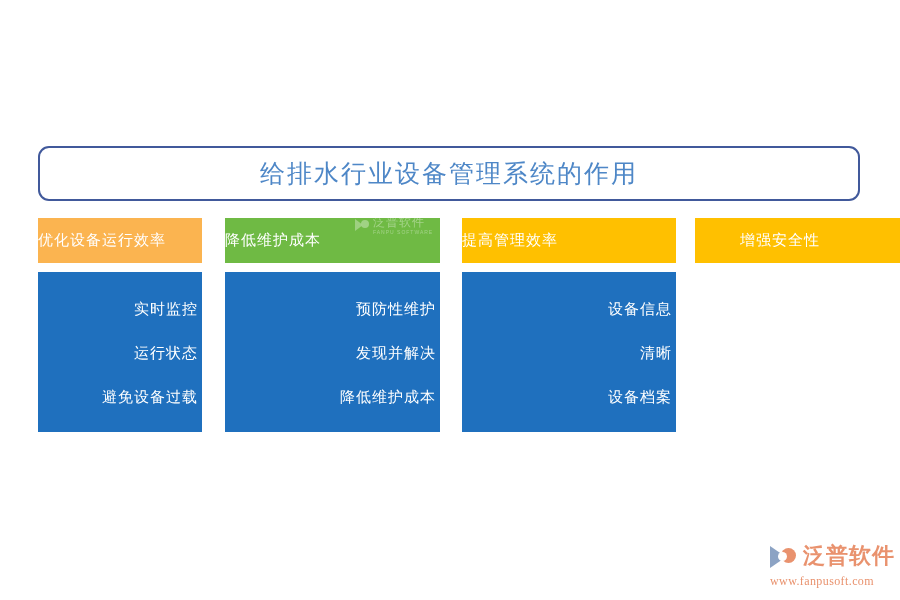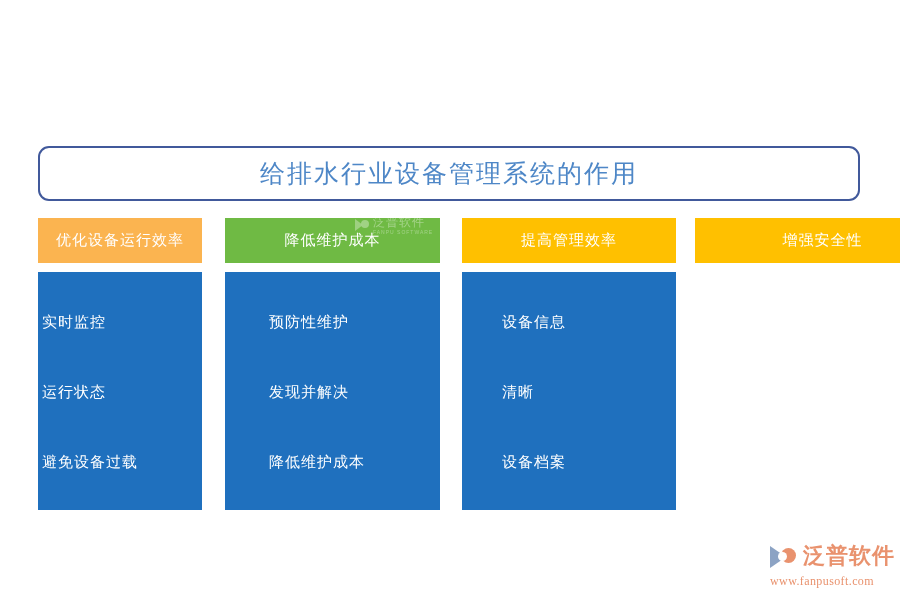--- a/index.html
+++ b/index.html
@@ -27,40 +27,40 @@
     color:#4E87C7;
     letter-spacing:2px;
     white-space:nowrap;
     line-height:1;
   }
 
   
   .hdr{
     position:absolute;
     top:218px;height:45px;
-    display:flex;align-items:center;justify-content:center;
+    display:flex;align-items:center;justify-content:flex-start;
     color:#ffffff;
     font-size:15px;
     letter-spacing:1px;
     white-space:nowrap;
     overflow:hidden;
   }
   .hdr-0{left:38px;width:164px;background:#FBB450;}
   .hdr-1{left:225px;width:215px;background:#6FBA44;}
   .hdr-2{left:462px;width:214px;background:#FFC000;}
   .hdr-3{left:695px;width:165px;background:#FFC000;padding-left:45px;}
 
   
   .col{
     position:absolute;
-    top:272px;height:238px;
+    top:272px;height:160px;
     background:#1F70BE;
     display:flex;
     flex-direction:column;
-    align-items:flex-start;
+    align-items:flex-end;
     justify-content:space-around;
     padding:14px 4px;
     box-sizing:border-box;
   }
   .col-0{left:38px;width:164px;}
   .col-1{left:225px;width:215px;padding-left:44px;}
   .col-2{left:462px;width:214px;padding-left:40px;}
   .col-3{left:695px;width:165px;}
   .col .item{
     color:#ffffff;

